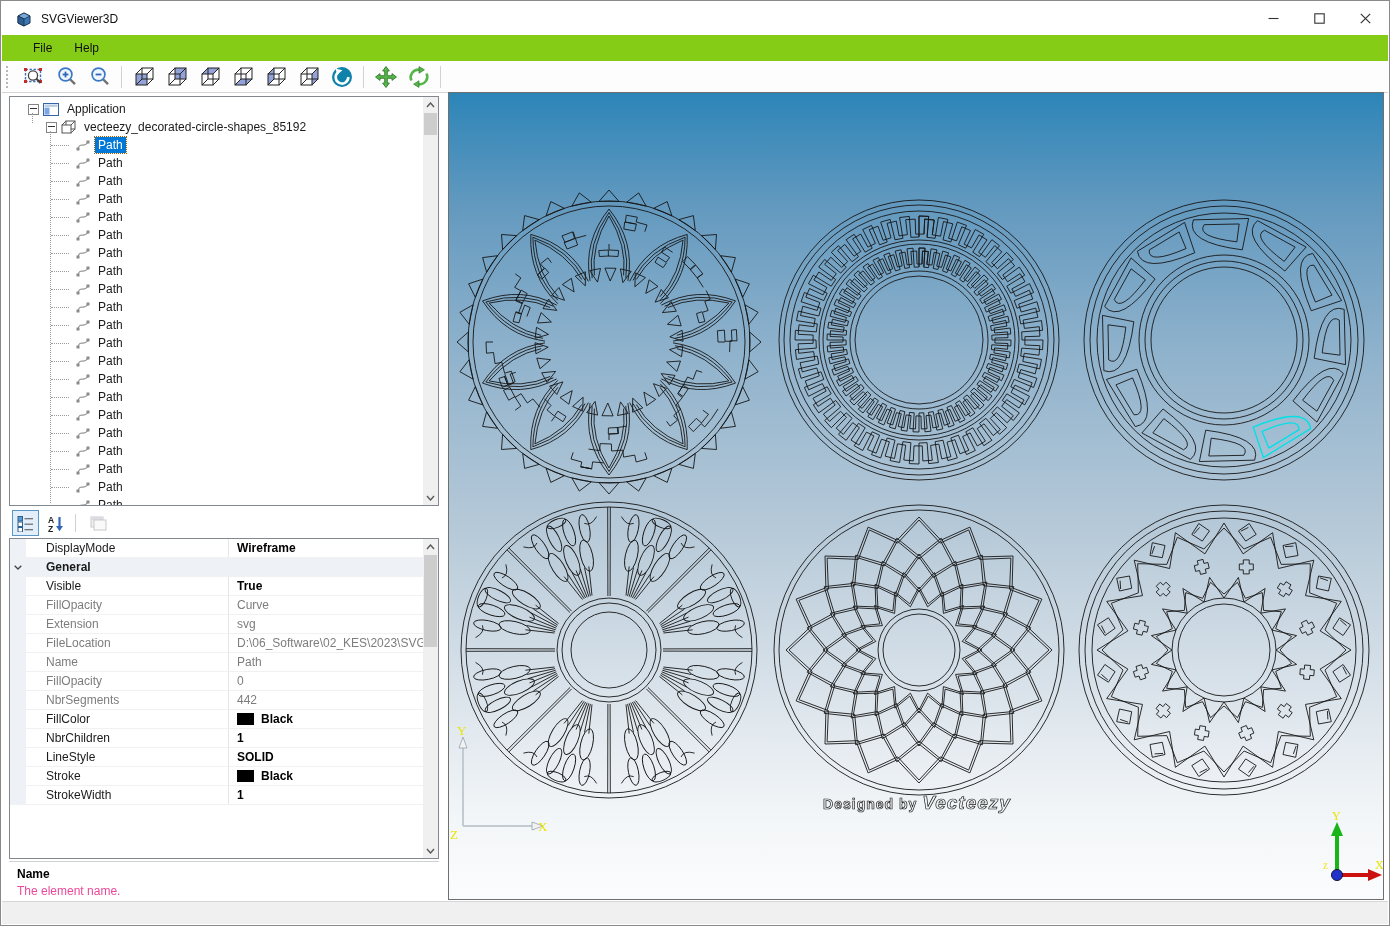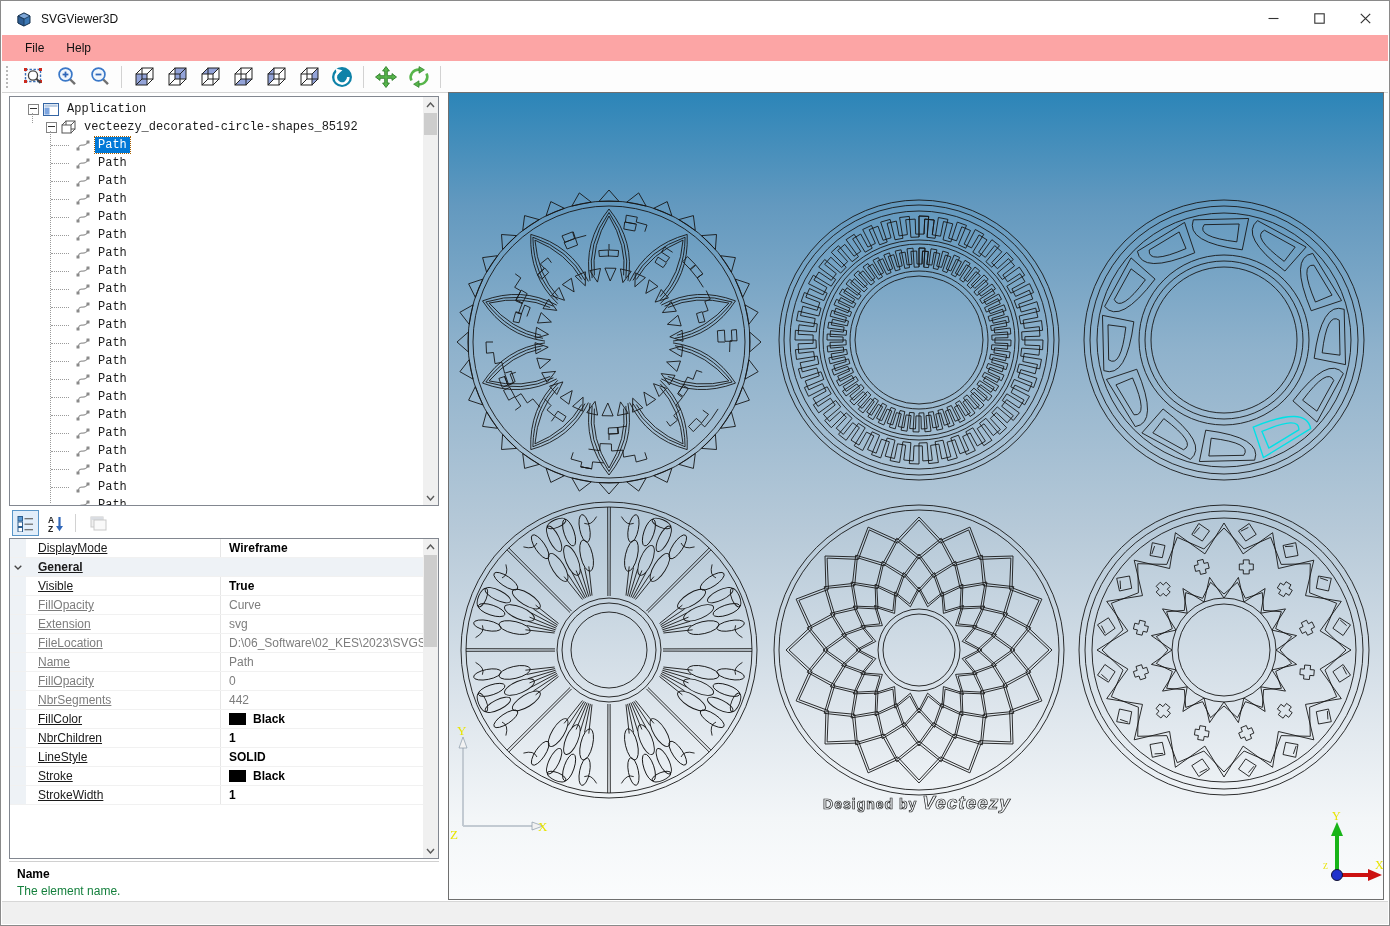--- a/index.html
+++ b/index.html
@@ -5,63 +5,63 @@
   html,body{margin:0;padding:0;}
   body{width:1390px;height:926px;position:relative;font-family:"Liberation Sans",sans-serif;font-size:12px;color:#1a1a1a;background:#e9e9e9;overflow:hidden;}
   .window{position:absolute;inset:0;background:#fff;border:1px solid #8a8a8a;box-sizing:border-box;}
   
   .titlebar{position:absolute;left:1px;top:1px;right:1px;height:33px;background:#fff;display:flex;align-items:center;}
   .title-icon{margin-left:13px;width:18px;height:18px;}
   .title-text{margin-left:8px;font-size:12px;color:#111;}
   .win-btns{position:absolute;right:0;top:0;height:33px;display:flex;}
   .win-btn{width:46px;height:33px;display:flex;align-items:center;justify-content:center;}
   
-  .menubar{position:absolute;left:1px;top:34px;right:1px;height:26px;background:#fca5a5;display:flex;align-items:center;padding-left:12px;}
+  .menubar{position:absolute;left:1px;top:34px;right:1px;height:26px;background:#84cc16;display:flex;align-items:center;padding-left:20px;}
   .menu-item{padding:4px 11px;color:#111;}
   
   .toolbar{position:absolute;left:1px;top:60px;right:1px;height:31px;background:#fdfdfd;border-bottom:1px solid #d4d4d4;display:flex;align-items:center;padding-left:2px;}
   .tb-grip{width:5px;height:22px;margin:0 4px 0 2px;border-left:2px dotted #b8b8b8;}
   .tb-btn{width:31px;height:28px;display:flex;align-items:center;justify-content:center;border:1px solid transparent;}
   .tb-sep{width:1px;height:22px;background:#d2d2d2;margin:0 5px;}
   
   .tree-panel{position:absolute;left:8px;top:95px;width:430px;height:410px;background:#fff;border:1px solid #828790;overflow:hidden;box-sizing:border-box;}
   .tree-content{position:absolute;left:0;top:3px;right:15px;bottom:0;overflow:hidden;}
   .tree-row{position:relative;height:18px;display:flex;align-items:center;white-space:nowrap;}
-  .tree-row .lbl{padding:1px 3px;font-family:Liberation Mono, monospace;}
+  .tree-row .lbl{padding:1px 3px;}
   .tree-row .lbl.sel{background:#0078d7;color:#fff;outline:1px dotted #a65e00;}
   .minusbox{width:9px;height:9px;border:1px solid #848484;background:#fff;position:relative;flex:none;}
   .minusbox::after{content:"";position:absolute;left:1px;right:1px;top:3px;height:1px;background:#333;}
   .tree-vline{position:absolute;border-left:1px dotted #9a9a9a;width:0;}
   .stub{position:absolute;border-top:1px dotted #9a9a9a;height:0;}
   .scrollbar{position:absolute;top:0;right:0;width:15px;bottom:0;background:#f0f0f0;}
   .sb-arrow{position:absolute;left:0;width:15px;height:15px;display:flex;align-items:center;justify-content:center;}
   .sb-thumb{position:absolute;left:1px;width:13px;background:#cdcdcd;}
   
   .pg-toolbar{position:absolute;left:8px;top:508px;width:430px;height:28px;display:flex;align-items:center;background:#fff;}
   .pg-tb-btn{width:25px;height:24px;display:flex;align-items:center;justify-content:center;border:1px solid transparent;margin-left:3px;}
   .pg-tb-btn.active{background:#e2eefa;border-color:#5a96c8;}
   .pg-tb-btn.disabled{opacity:.45;}
   .pg-tb-sep{width:1px;height:18px;background:#d2d2d2;margin:0 6px;}
   
   .prop-panel{position:absolute;left:8px;top:537px;width:430px;height:321px;background:#fff;border:1px solid #828790;overflow:hidden;box-sizing:border-box;}
   .pg-rows{position:absolute;left:0;top:0;right:15px;bottom:0;overflow:hidden;}
   .pg-row{height:19px;display:flex;align-items:center;border-bottom:1px solid #f1f1f1;box-sizing:border-box;}
   .pg-gutter{width:16px;height:100%;background:#eef2f6;flex:none;display:flex;align-items:center;justify-content:center;}
-  .pg-name{width:182px;padding-left:12px;flex:none;overflow:hidden;white-space:nowrap;text-decoration:underline;}
+  .pg-name{width:182px;padding-left:20px;flex:none;overflow:hidden;white-space:nowrap;}
   .pg-vline{width:1px;height:100%;background:#e6e6e6;flex:none;}
   .pg-value{flex:1;padding-left:8px;overflow:hidden;white-space:nowrap;display:flex;align-items:center;}
   .pg-row.cat{background:#eef2f6;font-weight:bold;}
   .pg-row.cat .pg-name{width:auto;}
   .muted{color:#7d7d7d;}
   .boldv{font-weight:bold;color:#000;}
   .swatch{display:inline-block;width:17px;height:12px;background:#000;margin-right:7px;flex:none;}
   
   .desc-panel{position:absolute;left:8px;top:860px;width:430px;height:41px;background:#fff;border-top:1px solid #d0d0d0;padding:5px 8px;box-sizing:border-box;}
   .desc-title{font-weight:bold;color:#000;}
-  .desc-body{margin-top:3px;color:#15803d;}
+  .desc-body{margin-top:3px;color:#ec4899;}
   
   .statusbar{position:absolute;left:1px;right:1px;bottom:1px;height:22px;background:#f0f0f0;border-top:1px solid #d7d7d7;}
   
   .viewport{position:absolute;left:447px;top:91px;width:936px;height:808px;box-sizing:border-box;border:1px solid #6f6f6f;
     background:linear-gradient(180deg,#2c85b8 0%,#6399bf 14%,#8fb2cc 32%,#b6c9d8 54%,#dde5ec 76%,#f3f6f8 90%,#fbfcfd 100%);}
   .viewport svg{position:absolute;left:0;top:0;}
 </style>
 </head>
 <body>
 

